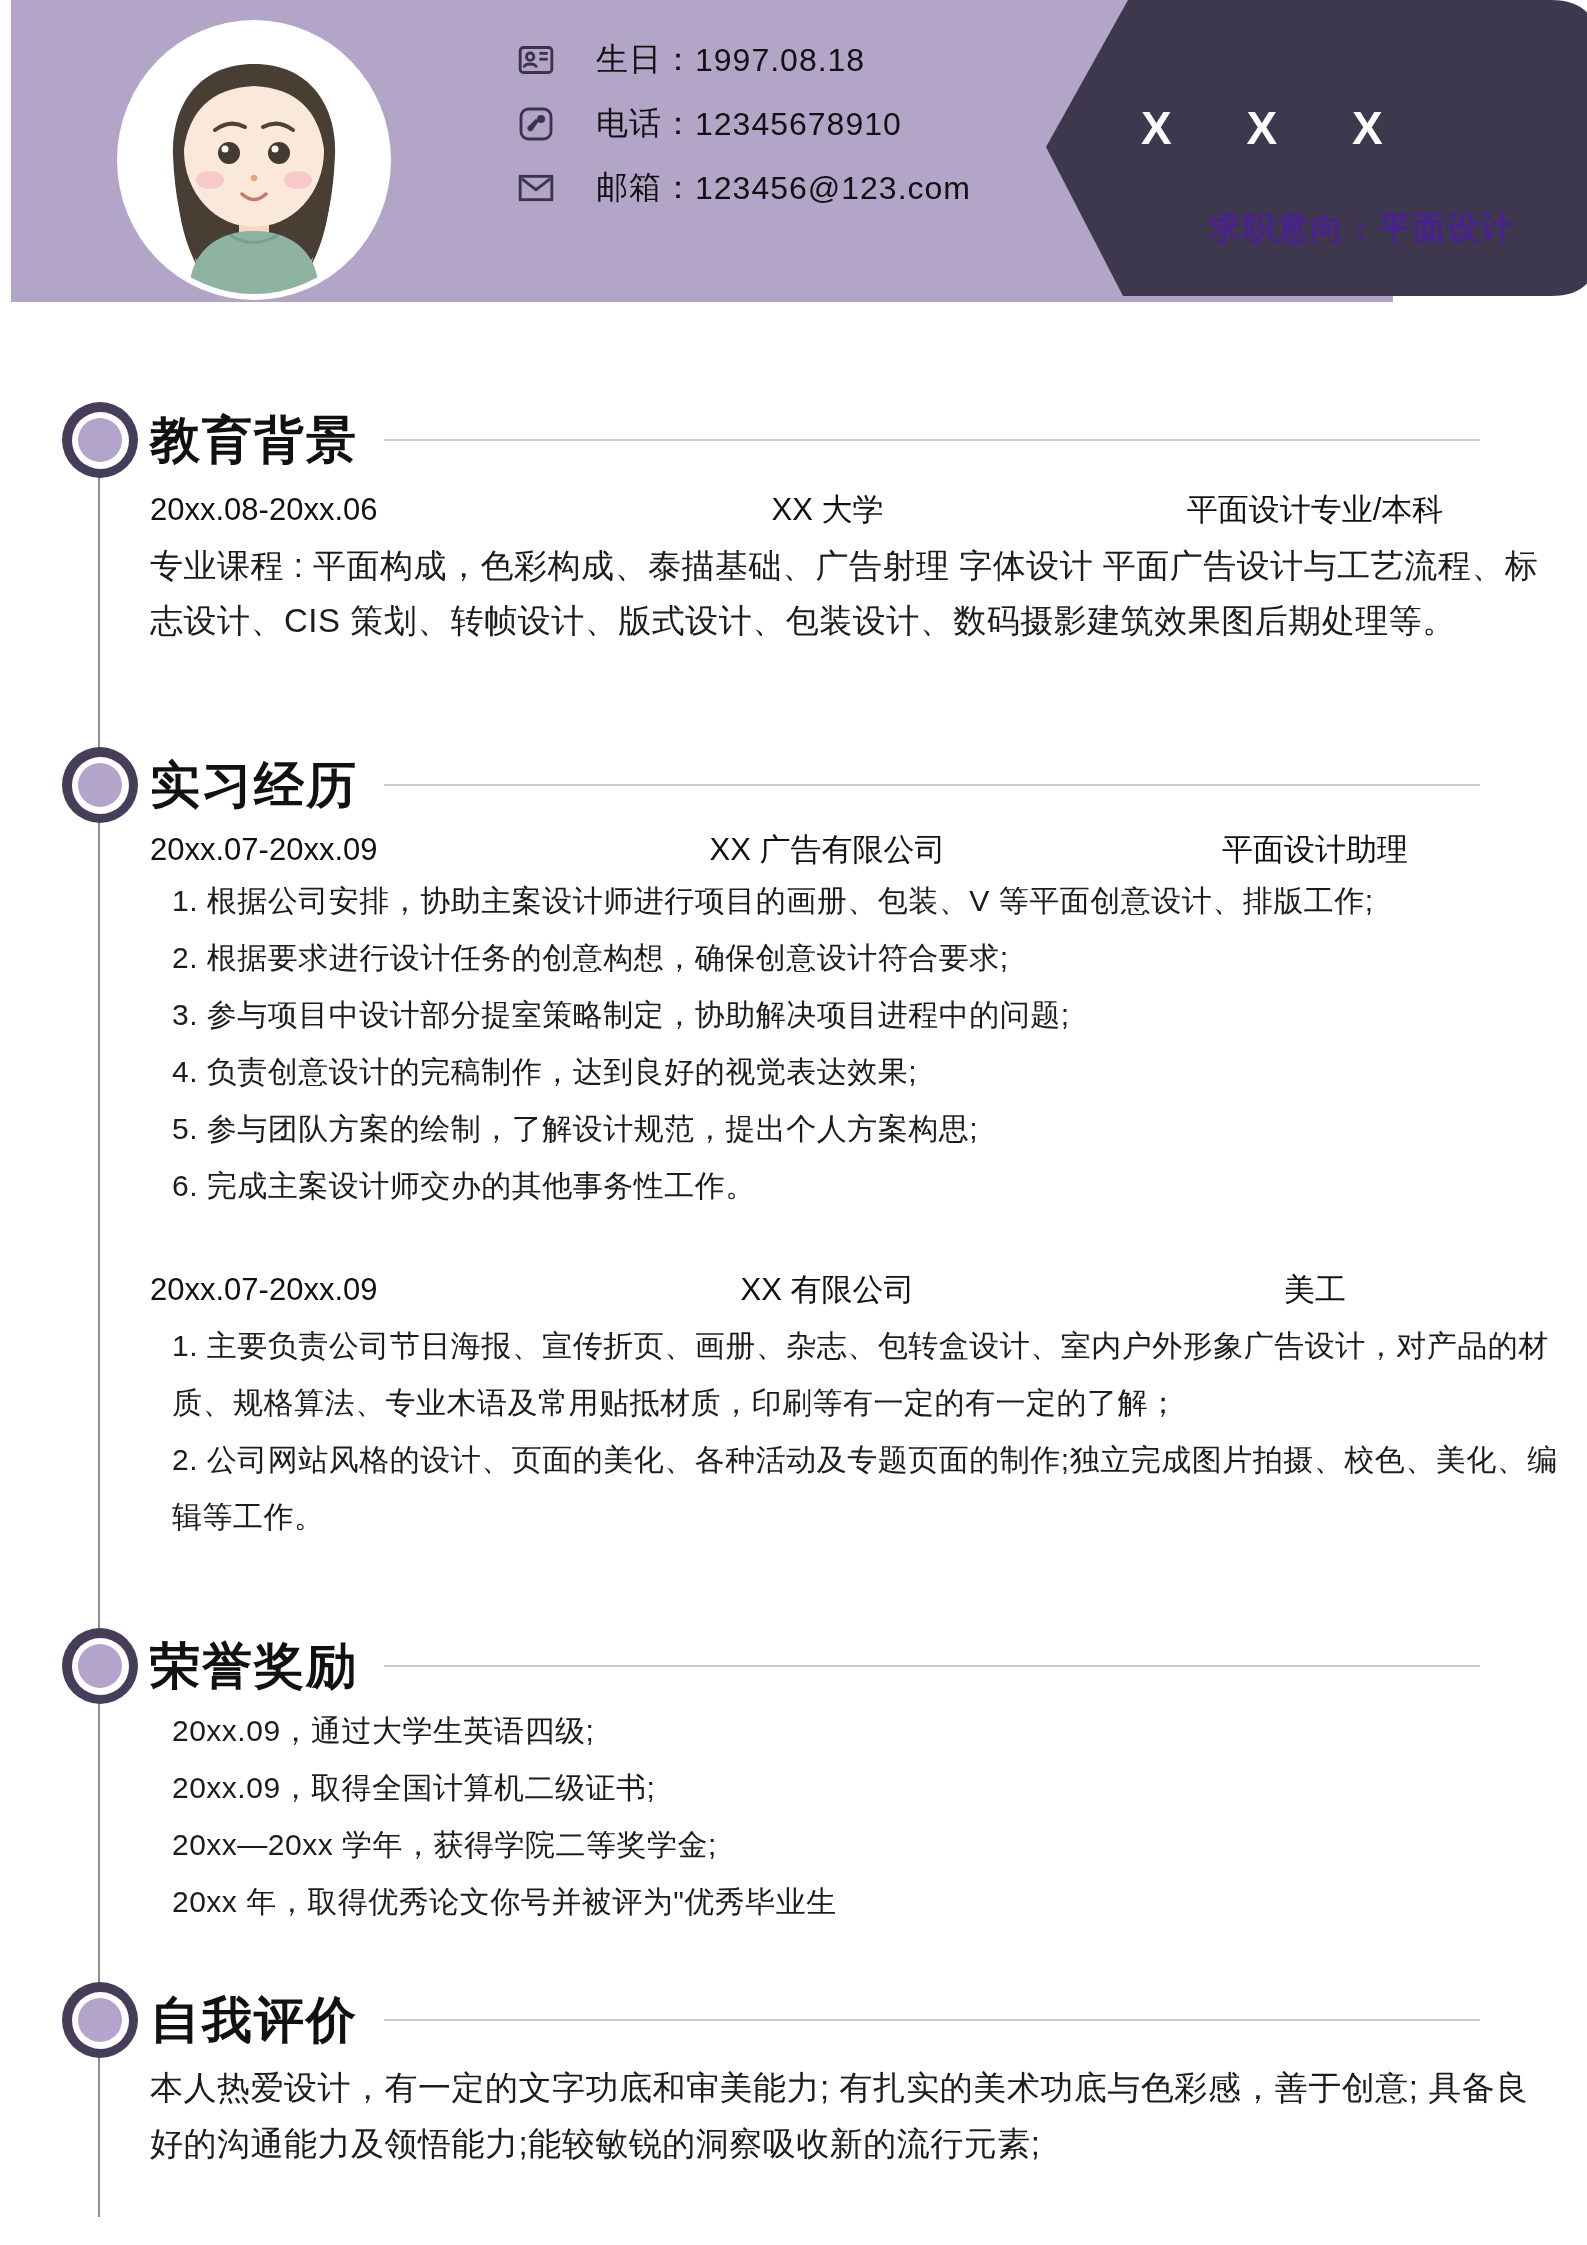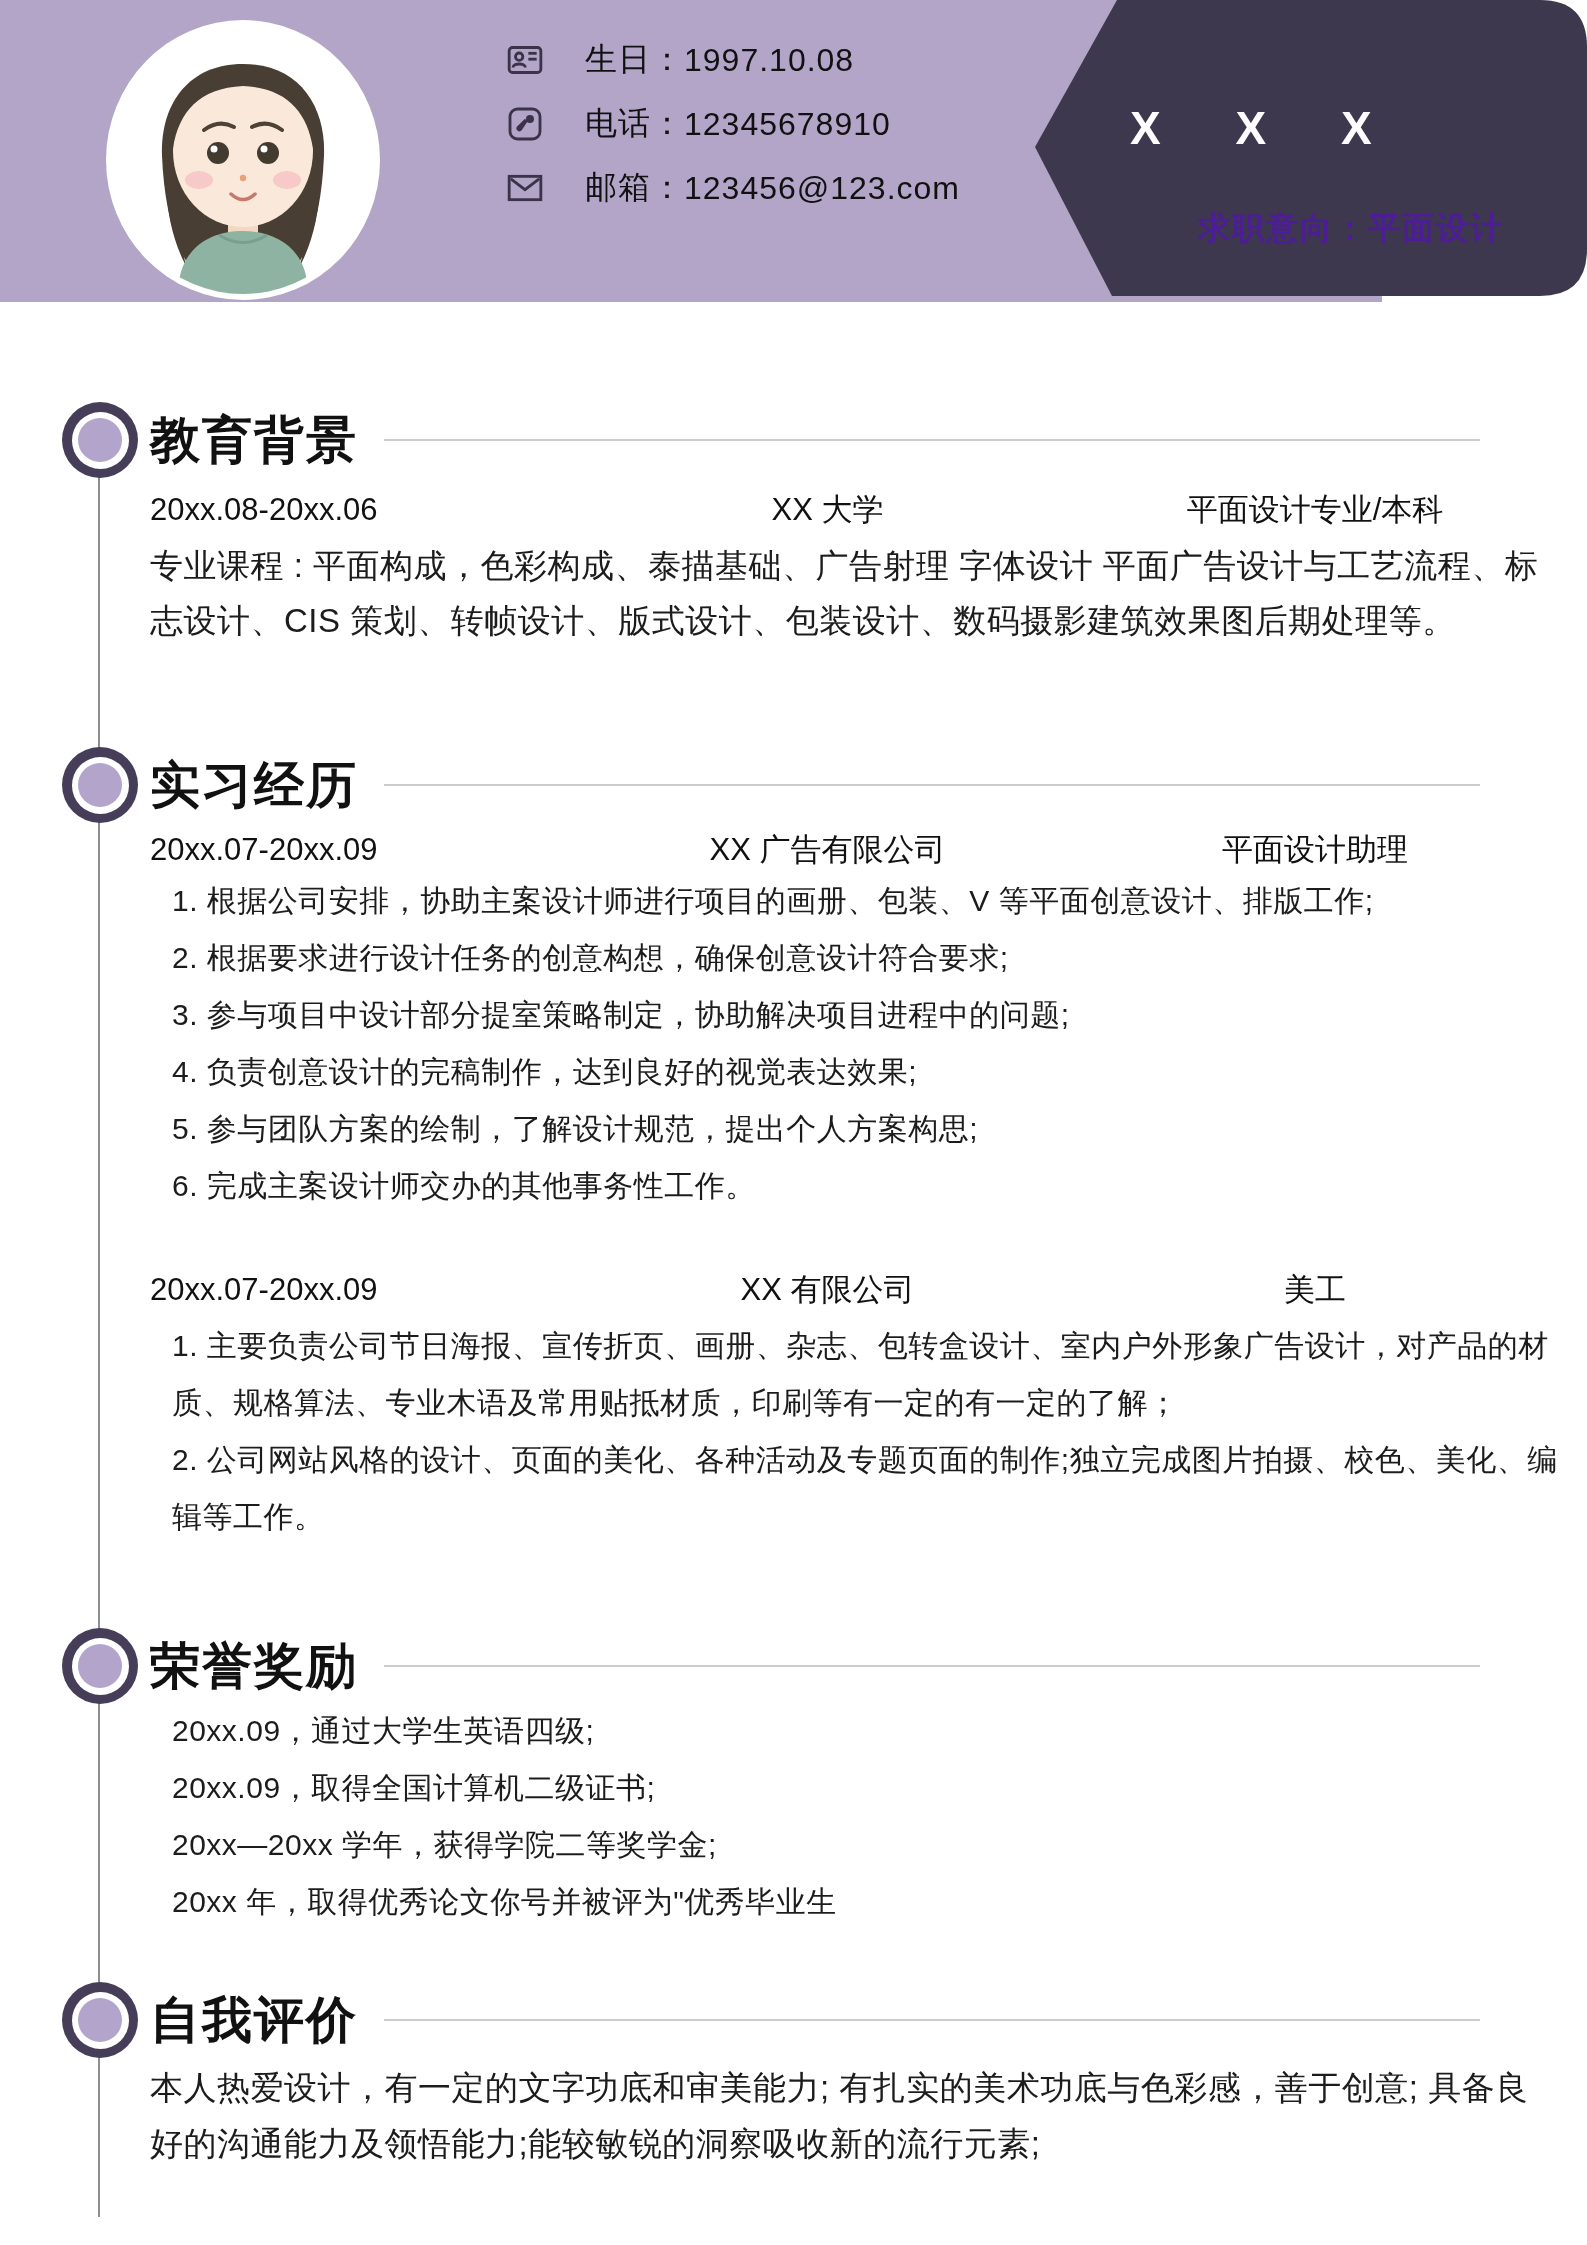--- a/index.html
+++ b/index.html
@@ -5,21 +5,21 @@
   html,body{margin:0;padding:0;background:#ffffff;}
   .page{
     position:relative;
     width:1587px;height:2245px;
     background:#ffffff;
     overflow:hidden;
     font-family:"Liberation Sans","DejaVu Sans",sans-serif;
     color:#1a1a1a;
   }
   
-  .header{position:absolute;left:0;top:0;width:1382px;height:302px;background:#b3a5c7;}
+  .header{position:absolute;left:11px;top:0;width:1382px;height:302px;background:#b3a5c7;}
   .avatar{
     position:absolute;left:112px;top:26px;width:262px;height:268px;
     border-radius:50%;background:#ffffff;overflow:hidden;
     box-shadow:0 0 0 6px #ffffff;
   }
   .contact{position:absolute;left:505px;top:40px;}
   .contact-row{display:flex;align-items:center;height:40px;margin-bottom:24px;}
   .cicon{width:40px;height:40px;margin-right:40px;flex:0 0 auto;display:block;}
   .cicon svg{width:40px;height:40px;display:block;}
   .ctext{font-size:32px;color:#111111;letter-spacing:1px;white-space:nowrap;}
@@ -93,21 +93,21 @@
         <span class="cicon">
           <svg viewBox="0 0 24 24" fill="none" stroke="#3a3349" stroke-width="1.7">
             <rect x="2.5" y="4.5" width="19" height="15" rx="2"></rect>
             <circle cx="8.5" cy="10" r="2.2"></circle>
             <path d="M4.8 16.5c0-2.8 7.4-2.8 7.4 0"></path>
             <line x1="14" y1="8" x2="19" y2="8"></line>
             <line x1="14" y1="11.5" x2="19" y2="11.5"></line>
           </svg>
         </span>
         <span class="ctext">生日：</span>
-        <span class="ctext">1997.10.08</span>
+        <span class="ctext">1997.08.18</span>
       </div>
       <div class="contact-row">
         <span class="cicon">
           <svg viewBox="0 0 24 24">
             <rect x="3" y="3" width="18" height="18" rx="4.5" fill="none" stroke="#3a3349" stroke-width="1.7"></rect>
             <g fill="#3a3349">
               <circle cx="15" cy="9" r="2.4"></circle>
               <path d="M13.5 10.5 L10 15.8 a1.8 1.8 0 0 1-2.9-2.1 L12 8.9 z"></path>
             </g>
           </svg>

